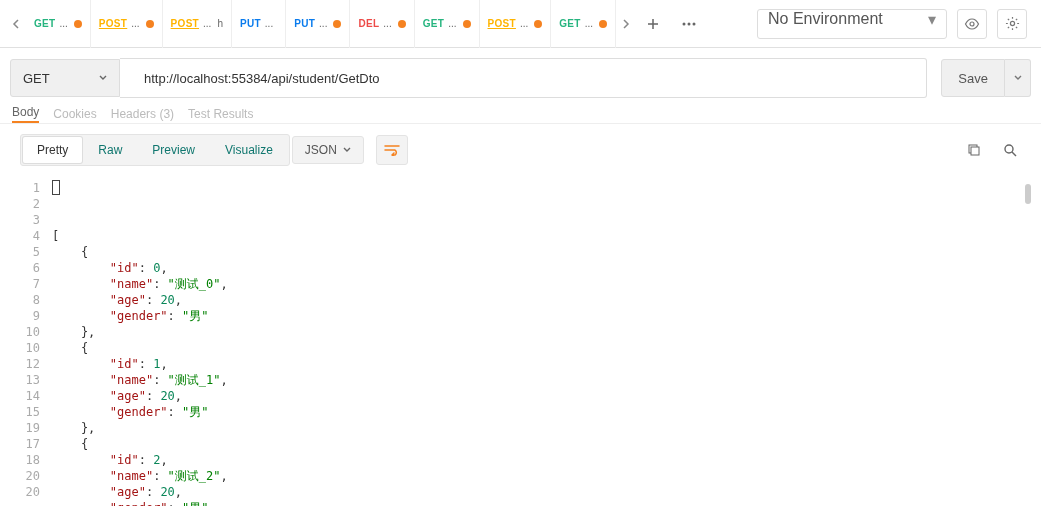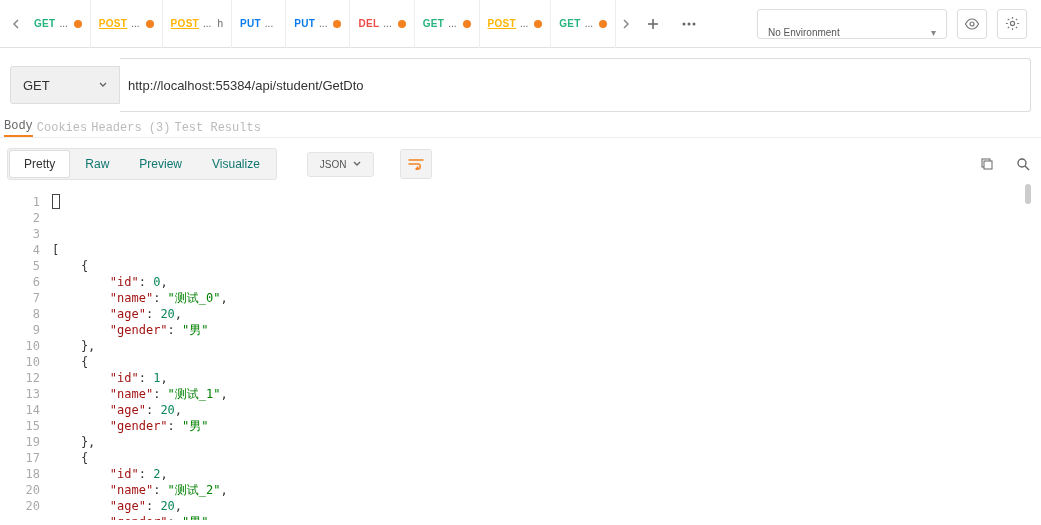--- a/index.html
+++ b/index.html
@@ -12,43 +12,43 @@
 .tab-dots { color: #666; font-size: 10px; margin-right: 4px; }
 .tab-dirty { width: 8px; height: 8px; border-radius: 50%; background: #f58220; margin-left: 2px; }
 .tab-suffix { font-size: 10px; margin-left: 2px; color: #666; }
 .method-get { color: #26b47f; }
 .method-post { color: #ffb400; text-decoration: underline; }
 .method-put { color: #097bed; }
 .method-del { color: #ed4b48; text-align: center; }
 .topbar-icons { display: flex; align-items: center; gap: 14px; padding: 0 6px; flex-shrink: 0; }
 .icon-btn { color: #666; cursor: pointer; display: flex; align-items: center; justify-content: center; width: 22px; height: 22px; }
 .topbar-right { display: flex; align-items: center; gap: 10px; padding: 0 8px; flex-shrink: 0; }
-.env-select { display: flex; align-items: flex-end; justify-content: space-between; width: 190px; height: 30px; background: #fff; border: 1px solid #ddd; border-radius: 3px; padding: 0 10px; color: #555; cursor: pointer; font-size: 10px; }
+.env-select { display: flex; align-items: flex-start; justify-content: space-between; width: 190px; height: 30px; background: #fff; border: 1px solid #ddd; border-radius: 3px; padding: 0 10px; color: #555; cursor: pointer; font-size: 16px; }
 .env-select .caret { color: #888; }
 .eye-btn, .gear-btn { width: 30px; height: 30px; border: 1px solid #ddd; border-radius: 3px; display: flex; align-items: center; justify-content: center; color: #777; cursor: pointer; background: #fff; }
 
 .request-row { display: flex; align-items: center; gap: 8px; padding: 10px; }
 .method-dd { display: flex; align-items: center; width: 110px; height: 38px; background: #f0f0f0; border: 1px solid #ddd; border-radius: 3px 0 0 3px; padding: 0 12px; cursor: pointer; }
 .method-dd span { flex: 1; font-weight: 400; color: #333; font-size: 13px; }
-.url-input { flex: 1; height: 54px; border: 1px solid #ddd; border-left: none; border-radius: 0 3px 3px 0; padding: 0 8px; font-size: 13px; color: #333; outline: none; margin-left: -8px; }
+.url-input { flex: 1; height: 40px; border: 1px solid #ddd; border-left: none; border-radius: 0 3px 3px 0; padding: 0 24px; font-size: 13px; color: #333; outline: none; margin-left: -8px; }
 .send-group { display: flex; }
 .send-btn { height: 38px; background: #097bed; color: #fff; border: none; border-radius: 3px 0 0 3px; padding: 0 22px; font-size: 14px; font-weight: 600; cursor: pointer; }
 .send-caret { width: 28px; height: 38px; background: #097bed; border: none; border-left: 1px solid rgba(255,255,255,0.25); border-radius: 0 3px 3px 0; display: flex; align-items: center; justify-content: center; color: #fff; cursor: pointer; }
 .save-group { display: flex; margin-left: 6px; }
 .save-btn { height: 38px; background: #f0f0f0; border: 1px solid #ddd; border-radius: 3px 0 0 3px; padding: 0 16px; font-size: 13px; color: #555; cursor: pointer; }
 .save-caret { width: 26px; height: 38px; background: #f0f0f0; border: 1px solid #ddd; border-left: none; border-radius: 0 3px 3px 0; display: flex; align-items: center; justify-content: center; color: #777; cursor: pointer; }
 
-.faded-tabs { display: flex; align-items: center; padding: 0 4px; color: #bbb; font-size: 12px; gap: 4px; border-bottom: 1px solid #eee; height: 20px; margin-top: -4px; font-family: Liberation Mono, monospace; }
+.faded-tabs { display: flex; align-items: center; padding: 0 12px; color: #bbb; font-size: 12px; gap: 14px; border-bottom: 1px solid #eee; height: 20px; margin-top: -4px; }
 .faded-tabs .active { color: #666; border-bottom: 2px solid #f58220; padding-bottom: 2px; }
 
-.toolbar { display: flex; align-items: center; padding: 10px 7px; gap: 16px; justify-content: space-between; }
+.toolbar { display: flex; align-items: center; padding: 10px 20px; gap: 2px; justify-content: space-between; }
 .toolbar-left { display: flex; align-items: center; gap: 2px; background: #f3f3f3; border: 1px solid #e3e3e3; border-radius: 3px; padding: 2px; }
 .tl-btn { padding: 6px 14px; color: #0f766e; cursor: pointer; font-size: 12px; border-radius: 2px; }
 .tl-btn.active { background: #fff; color: #333; box-shadow: 0 0 0 1px #ddd; }
-.fmt-dd { margin-left: 14px; display: flex; align-items: center; gap: 6px; padding: 6px 12px; background: #f3f3f3; border: 1px solid #e3e3e3; border-radius: 3px; color: #555; cursor: pointer; font-size: 10px; }
+.fmt-dd { display: flex; align-items: center; gap: 6px; padding: 6px 12px; background: #f3f3f3; border: 1px solid #e3e3e3; border-radius: 3px; color: #555; cursor: pointer; font-size: 12px; }
 .wrap-btn { margin-left: 10px; width: 32px; height: 30px; background: #f3f3f3; border: 1px solid #e3e3e3; border-radius: 3px; display: flex; align-items: center; justify-content: center; color: #f58220; cursor: pointer; }
 .toolbar-right { margin-left: auto; display: flex; gap: 14px; color: #666; }
 
 .code-area { display: flex; height: 330px; overflow: auto; font-family: Consolas, Menlo, monospace; font-size: 12px; line-height: 16px; padding: 4px 0 4px 0; position: relative; }
 .gutter { width: 52px; text-align: right; color: #aaa; padding-right: 12px; user-select: none; }
 .gutter div { height: 16px; }
 .code { flex: 1; white-space: pre; color: #333; position: relative; }
 .code-line { height: 16px; }
 .s-key { color: #a31515; }
 .s-str { color: #008000; }
@@ -156,20 +156,28 @@
 </div>
 
 <div class="request-row">
   <div class="method-dd">
     <span>GET</span>
     <svg width="8" height="6" viewBox="0 0 8 6">
         <path d="M1 1l3 3 3-3" stroke="#666" stroke-width="1.4" fill="none"></path>
       </svg>
   </div>
   <input class="url-input" value="http://localhost:55384/api/student/GetDto" style="">
+  <div class="save-group">
+    <button class="save-btn">Save</button>
+    <button class="save-caret">
+      <svg width="8" height="6" viewBox="0 0 8 6">
+          <path d="M1 1l3 3 3-3" stroke="#777" stroke-width="1.4" fill="none"></path>
+        </svg>
+    </button>
+  </div>
 </div>
 
 <div class="faded-tabs">
   <span class="active">Body</span>
   <span>Cookies</span>
   <span>Headers (3)</span>
   <span>Test Results</span>
 </div>
 
 <div class="toolbar">

